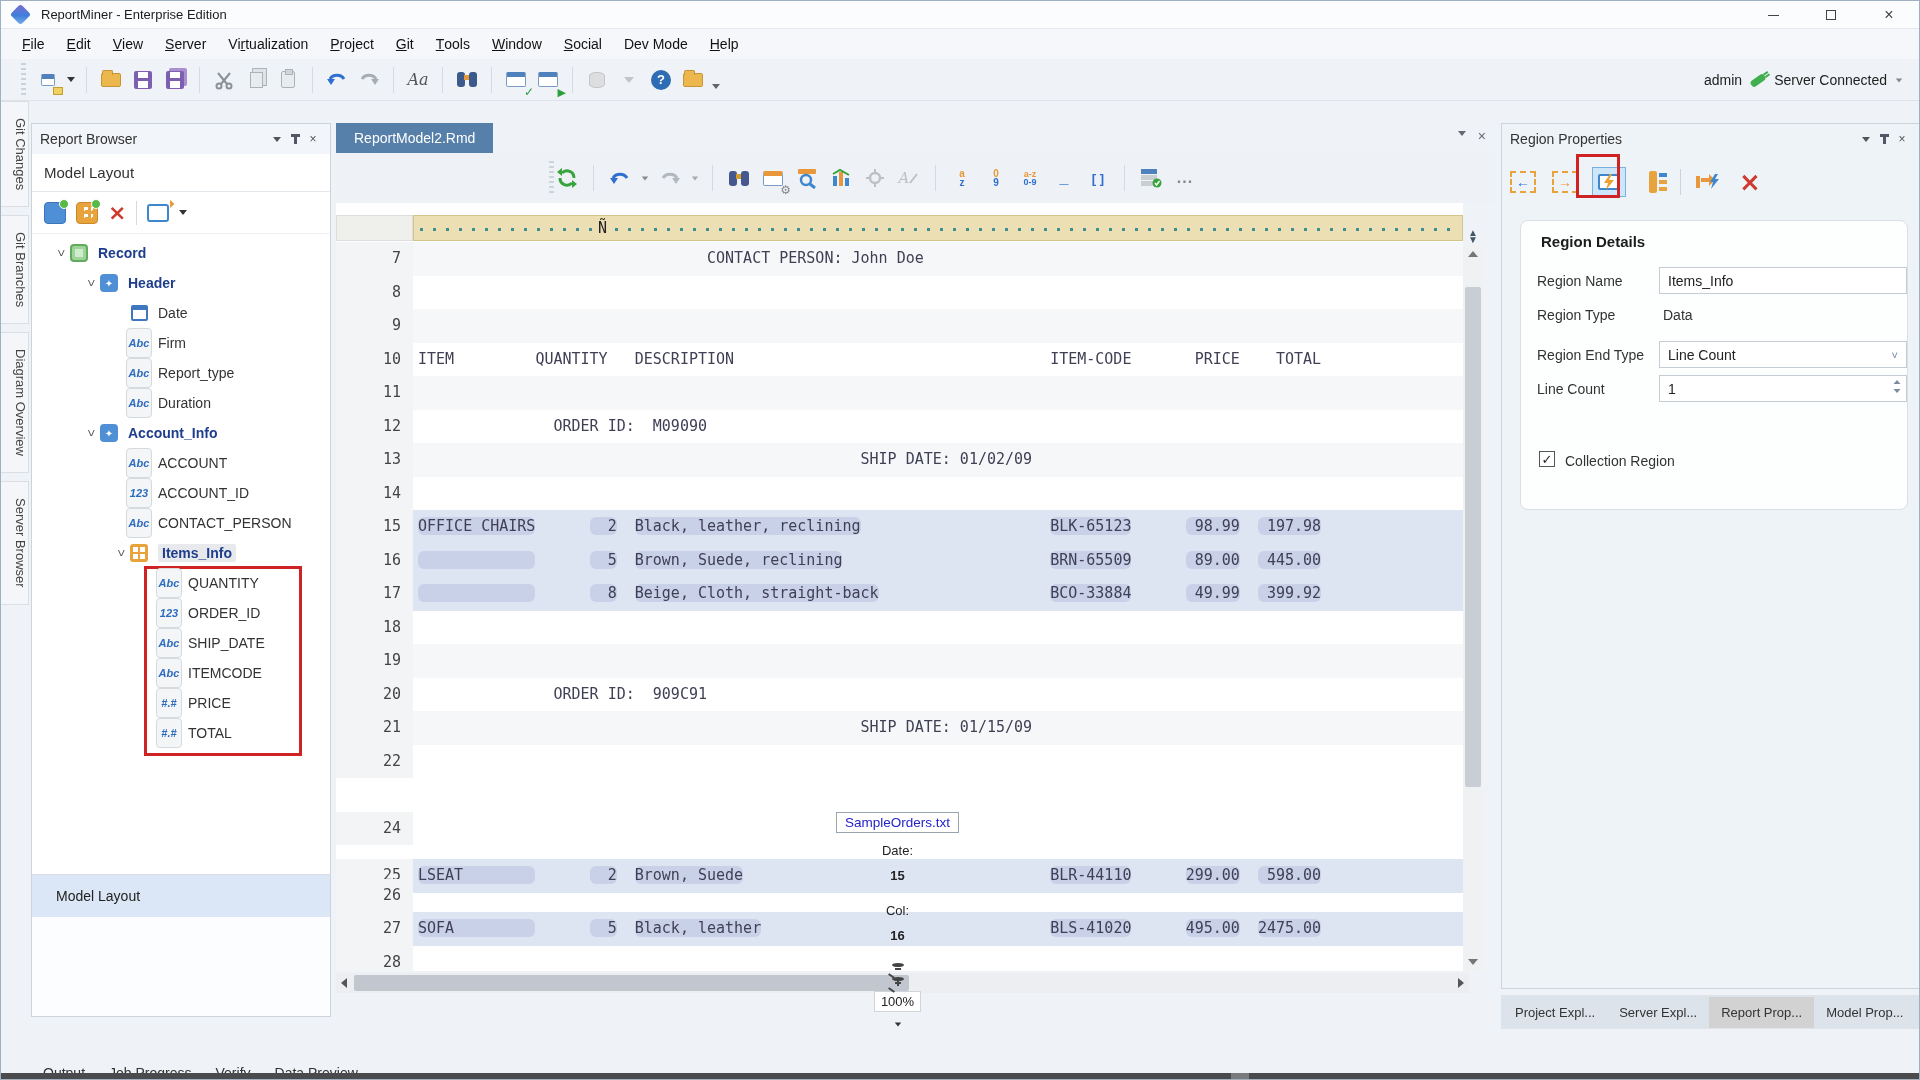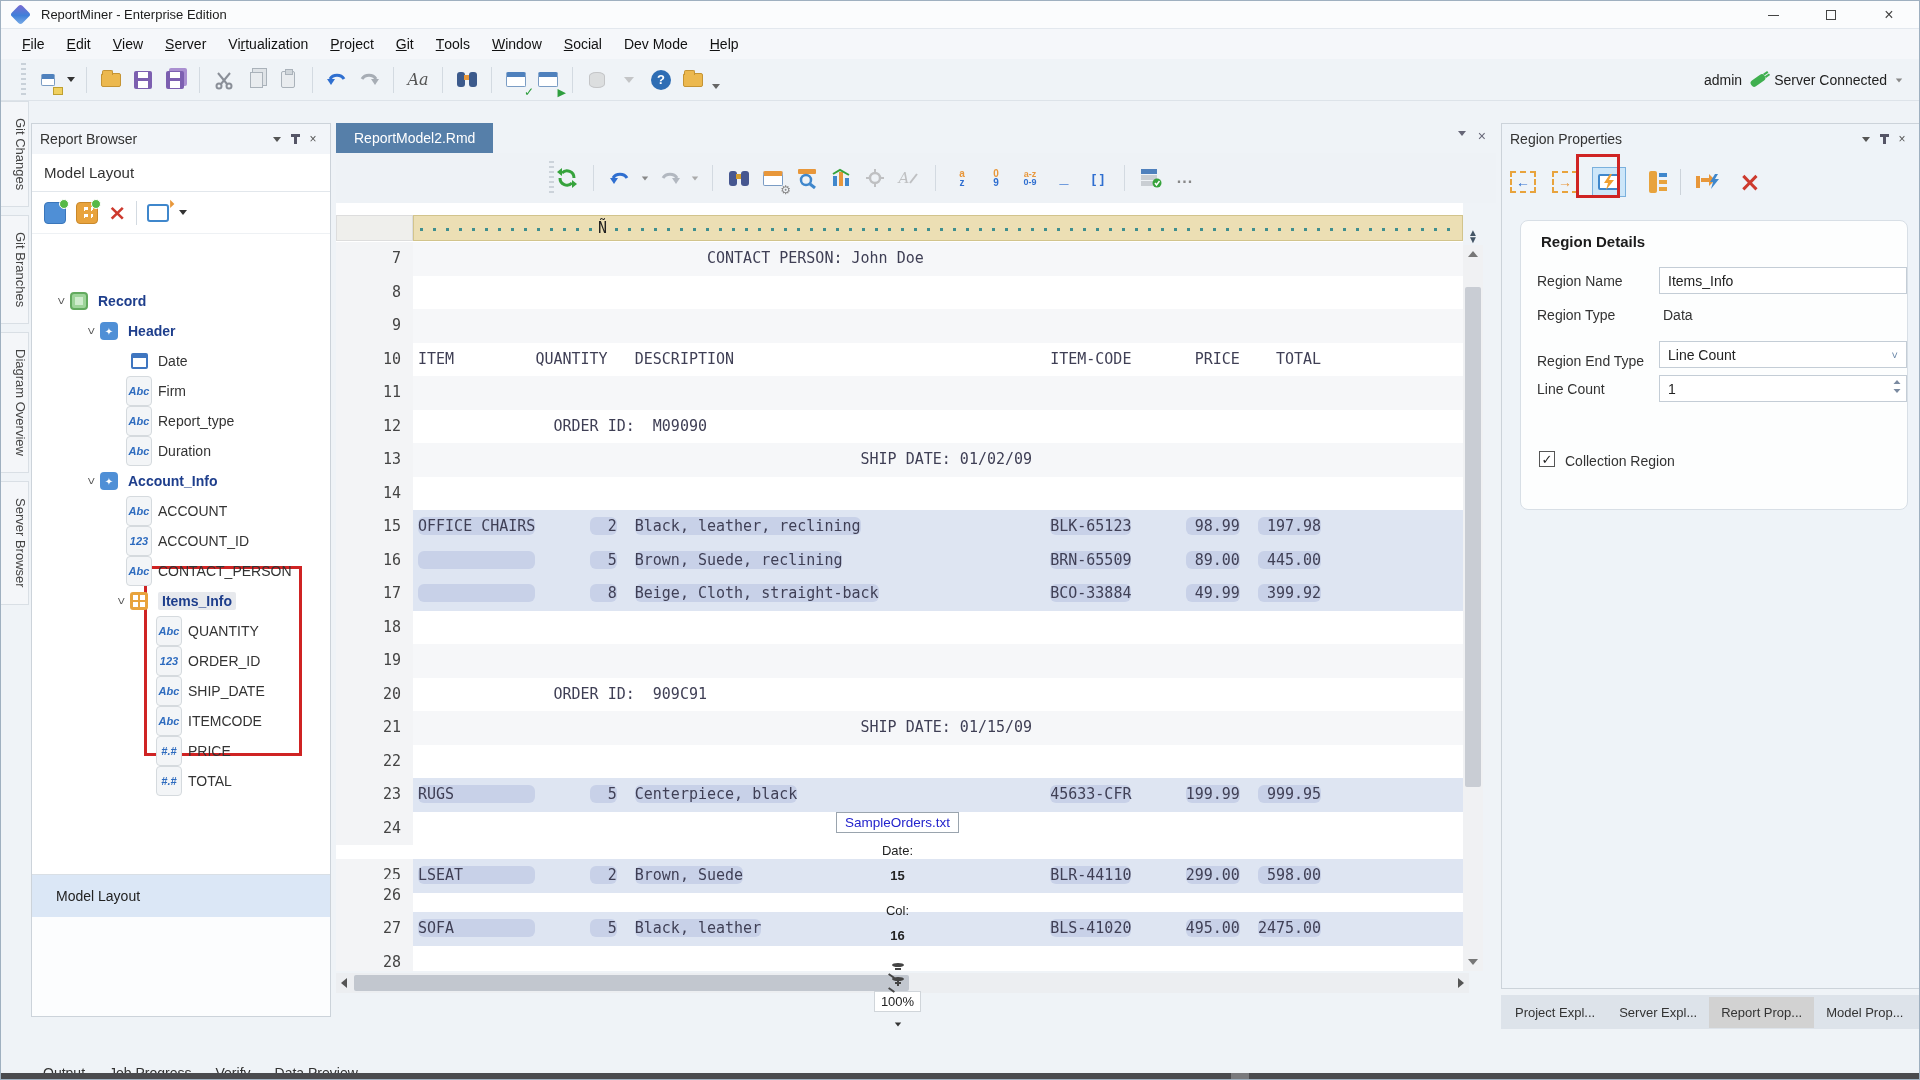--- a/index.html
+++ b/index.html
@@ -76,21 +76,21 @@
   .sq-blue { background:#4f8fd6; border:1px solid #3a76ba; }
   .sq-orange { background:#e8a33d; border:1px solid #c9882a; }
   .star-dot:before { content:""; position:absolute; right:-4px; top:-4px; width:8px; height:8px; background:#57b947; border-radius:50%; border:1px solid #fff; }
   .grid4:after { content:""; position:absolute; left:4px; top:4px; width:12px; height:12px;
                  background:conic-gradient(#fff 0 25%, transparent 0 0); background-size:7px 7px; background-repeat:repeat; }
   .red-x { color:#cd3a2e; font-size:22px; font-weight:bold; line-height:20px; font-family:"DejaVu Sans",sans-serif;}
   .export-ic { width:22px; height:18px; border:2px solid #3f87cc; border-radius:3px; position:relative; background:#fff;}
   .export-ic:before { content:""; position:absolute; right:-4px; top:-6px; width:0; height:0;
                       border-left:6px solid transparent; border-bottom:6px solid transparent; border-top:6px solid #e8973a; transform:rotate(45deg);}
   .tree-area { position:relative; background:#fff; height:640px; overflow:hidden;}
-  .tree-row { position:absolute; height:30px; display:flex; align-items:center; font-size:14px; color:#333;margin-top:48px; }
+  .tree-row { position:absolute; height:30px; display:flex; align-items:center; font-size:14px; color:#333; }
   .tree-row .lbl-group { color:#1e3e8c; font-weight:bold; }
   .tree-row .sel { background:#e7e9ed; border-radius:2px; padding:1px 4px; }
   .chev-t { display:inline-block; transform:rotate(90deg); color:#555; font-size:12px; width:14px; text-align:center; }
   .t-ic { width:22px; height:20px; margin-right:8px; display:flex; align-items:center; justify-content:center; }
   .rec-ic { width:18px; height:18px; background:#9ed49a; border:2px solid #62aa5e; border-radius:4px; }
   .rec-ic:after{content:"";position:absolute;width:8px;height:8px;background:#cfeccd;margin:3px;}
   .reg-ic { width:18px; height:18px; background:#4f8fd6; border-radius:4px; color:#fff; font-size:10px; display:flex; align-items:center; justify-content:center; }
   .col-ic { width:18px; height:18px; background:#e8a33d; border-radius:3px; position:relative; }
   .col-ic:after { content:""; position:absolute; left:3px; top:3px; width:12px; height:12px;
                   background:linear-gradient(#fff,#fff), linear-gradient(#fff,#fff); background-size:5px 5px; background-position:0 0,7px 7px; background-repeat:no-repeat;
@@ -630,24 +630,20 @@
           <span class="doc-text"><span>               ORDER ID:  909C91</span></span>
         </div>
         <div class="doc-row odd" style="top: 710px;">
           <span class="gut">21</span>
           <span class="doc-text"><span>                                                 SHIP DATE: 01/15/09</span></span>
         </div>
         <div class="doc-row" style="top: 743.5px;">
           <span class="gut">22</span>
           <span class="doc-text"></span>
         </div>
-        <div class="doc-row band" style="top: 777px;">
-          <span class="gut">23</span>
-          <span class="doc-text"><span class="fld">RUGS         </span><span>      </span><span class="fld">  5</span><span>  </span><span class="fld">Centerpiece, black</span><span>                            </span><span class="fld">45633-CFR</span><span>      </span><span class="fld">199.99</span><span>  </span><span class="fld"> 999.95</span></span>
-        </div>
         <div class="doc-row" style="top: 810.5px;">
           <span class="gut">24</span>
           <span class="doc-text"></span>
         </div>
         <div class="doc-row band" style="top: 844px; margin-top: 14px;">
           <span class="gut">25</span>
           <span class="doc-text"><span class="fld">LSEAT        </span><span>      </span><span class="fld">  2</span><span>  </span><span class="fld">Brown, Suede</span><span>                                  </span><span class="fld">BLR-44110</span><span>      </span><span class="fld">299.00</span><span>  </span><span class="fld"> 598.00</span></span>
         </div>
         <div class="doc-row" style="top: 877.5px;">
           <span class="gut">26</span>
@@ -737,21 +733,21 @@
       <span class="red-annot-btn"></span>
       <span class="tooltip">Auto Create Fields</span>
     </div>
 
     <div class="group-box">
       <span class="gb-title">Region Details</span>
       <span class="fld-label" style="top:52px">Region Name</span>
       <span class="fld-input" style="top:46px">Items_Info</span>
       <span class="fld-label" style="top:86px">Region Type</span>
       <span class="fld-value" style="top:86px">Data</span>
-      <span class="fld-label" style="top:132px">Region End Type</span>
+      <span class="fld-label" style="top:126px">Region End Type</span>
       <span class="fld-input" style="top:120px">
         <span>Line Count</span>
         <span class="dd-chev">˅</span>
       </span>
       <span class="fld-label" style="top:160px">Line Count</span>
       <span class="fld-input" style="top:154px">
         <span>1</span>
         <span class="spin">
           <span class="tri tri-up" style="position:static;border-bottom-color:#7a8aa0;transform:scale(.7)"></span>
           <span class="tri tri-down" style="position:static;border-top-color:#7a8aa0;transform:scale(.7)"></span>

